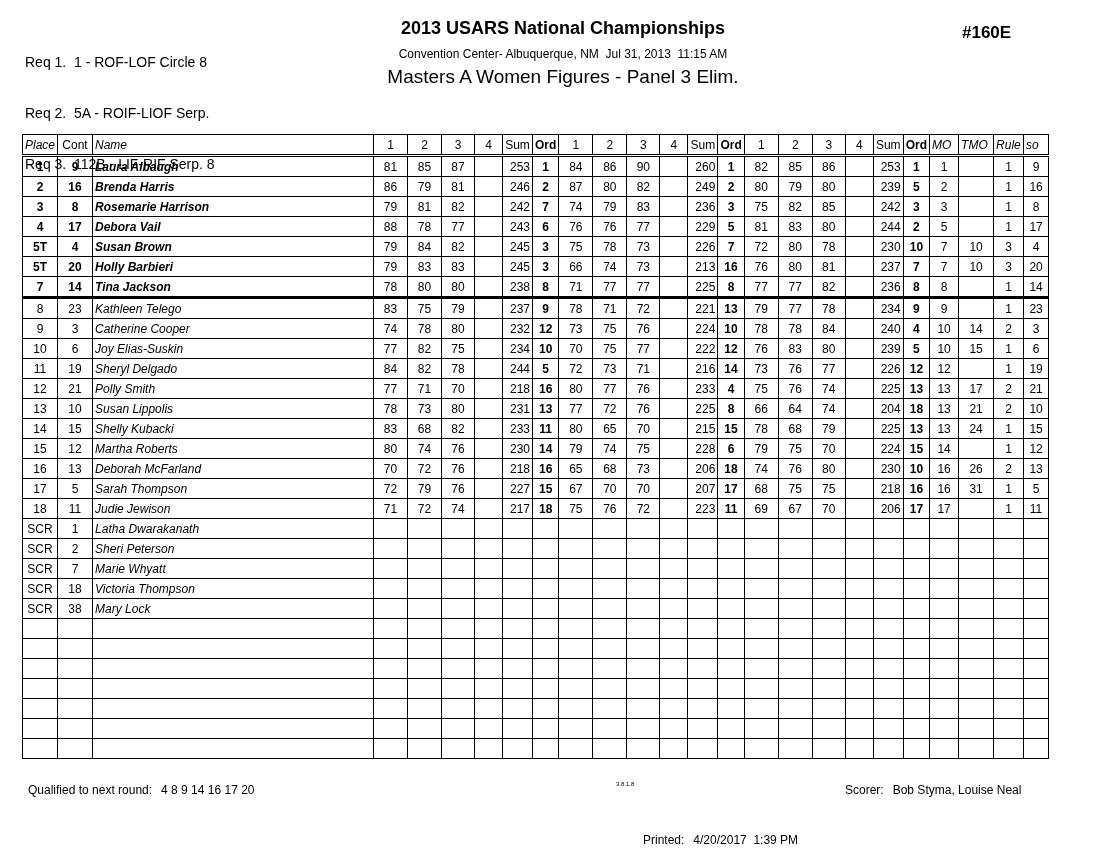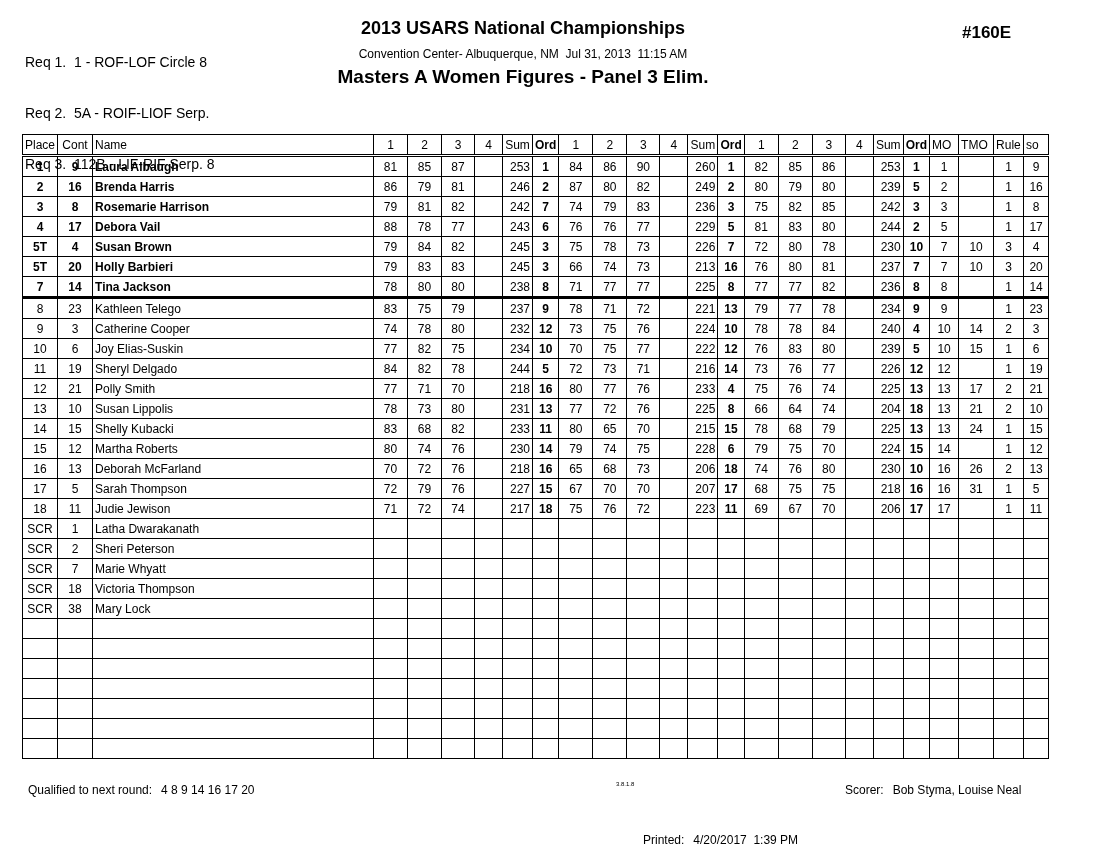--- a/index.html
+++ b/index.html
@@ -1,43 +1,43 @@
 <!DOCTYPE html>
 <html><head>
 <meta charset="utf-8">
 <style>
   html,body{margin:0;padding:0;}
   body{
     width:1100px;height:850px;background:#fff;color:#000;
     font-family:"Liberation Sans",sans-serif;position:relative;overflow:hidden;
   }
   .req-block{position:absolute;left:25px;top:20px;font-size:14px;line-height:17px;white-space:pre;}
-  .title-block{position:absolute;left:0;top:18px;width:1046px;text-align:center;}
+  .title-block{position:absolute;left:0;top:18px;width:1046px;text-align:center;padding-left:40px;}
   .title{font-size:18px;font-weight:bold;}
   .venue{font-size:12px;margin-top:8px;white-space:pre;}
-  .event{font-size:19px;font-weight:bold;margin-top:5px;}
+  .event{font-size:19px;font-weight:normal;margin-top:5px;}
   .report{font-size:16px;margin-top:9px;}
   .event-num{position:absolute;left:962px;top:23px;font-size:17px;font-weight:bold;}
 
   table.results{
     position:absolute;left:22px;top:134px;
     border-collapse:collapse;table-layout:fixed;
     font-size:12px;line-height:14px;
   }
   table.results td{
     border:1px solid #000;height:19px;padding:0 2px;
     overflow:hidden;white-space:nowrap;
   }
   tr.judge-row td{height:24px;}
   td.nob{border:none;background:#fff;}
   td.judge-name{text-align:left;padding-left:5px;white-space:pre;}
   tr.hdr td{border-bottom:3px double #000;}
   tr.cut td{border-bottom:3px solid #000;}
   td.c{text-align:center;}
-  td.l{text-align:left;padding-left:5px;}
+  td.l{text-align:left;padding-left:5px;font-style:italic;}
   td.r{text-align:right;padding-right:3px;}
   td.ord{border-left:3px solid #000;border-right:3px solid #000;font-weight:bold;text-align:center;}
   tr.hdr td.ord{font-weight:bold;}
   td.b{font-weight:bold;}
 
   .footer{position:absolute;top:783px;left:0;width:1100px;font-size:12px;}
   .footer .qual{position:absolute;left:28px;top:0;white-space:pre;}
   .footer .ver{position:absolute;left:616px;top:-2px;font-size:6px;letter-spacing:0;}
   .footer .printed{position:absolute;left:643px;top:8px;white-space:pre;margin-top:42px;}
   .footer .scorer{position:absolute;left:845px;top:0;white-space:pre;}

